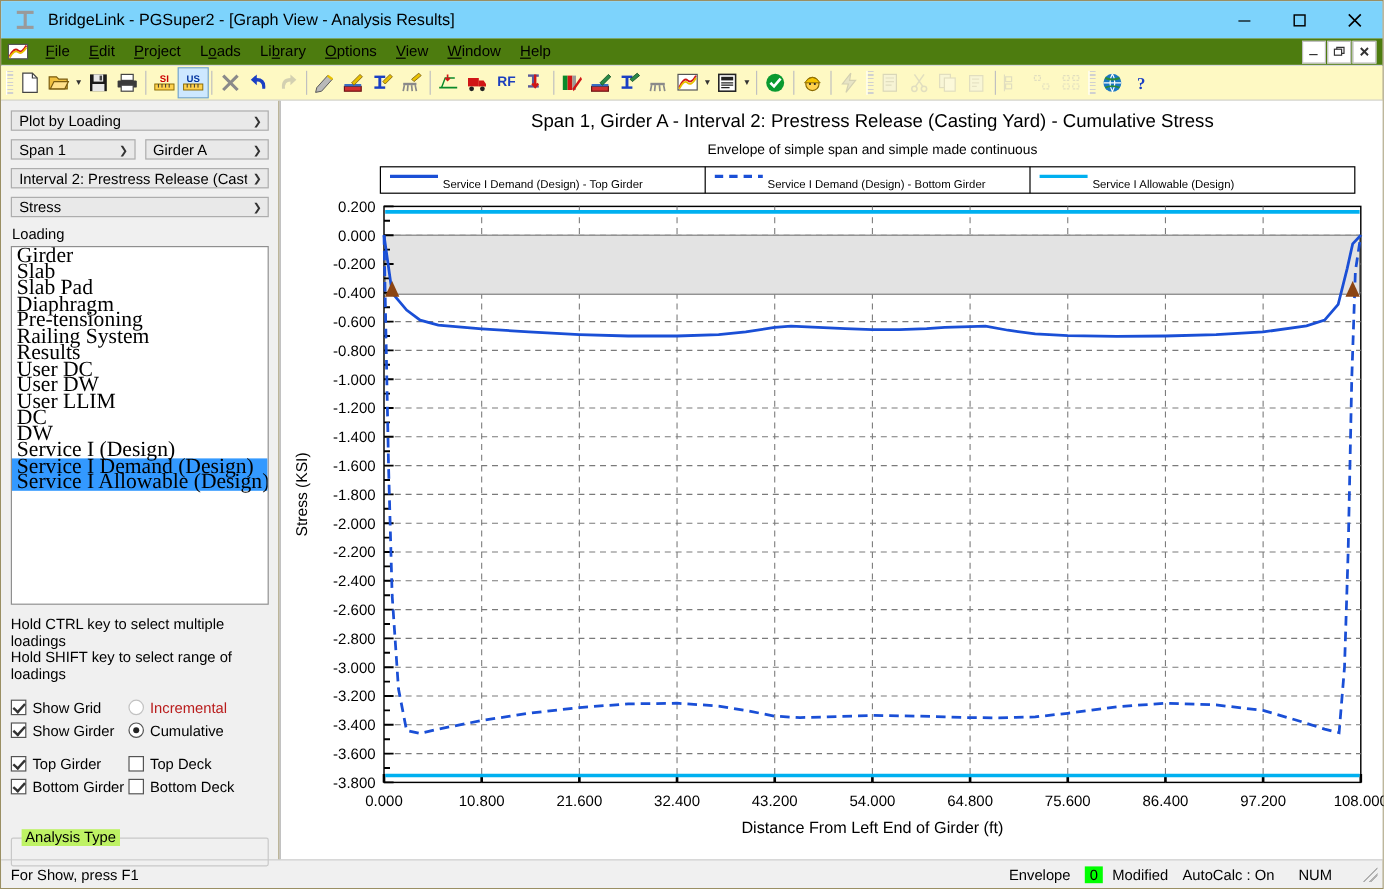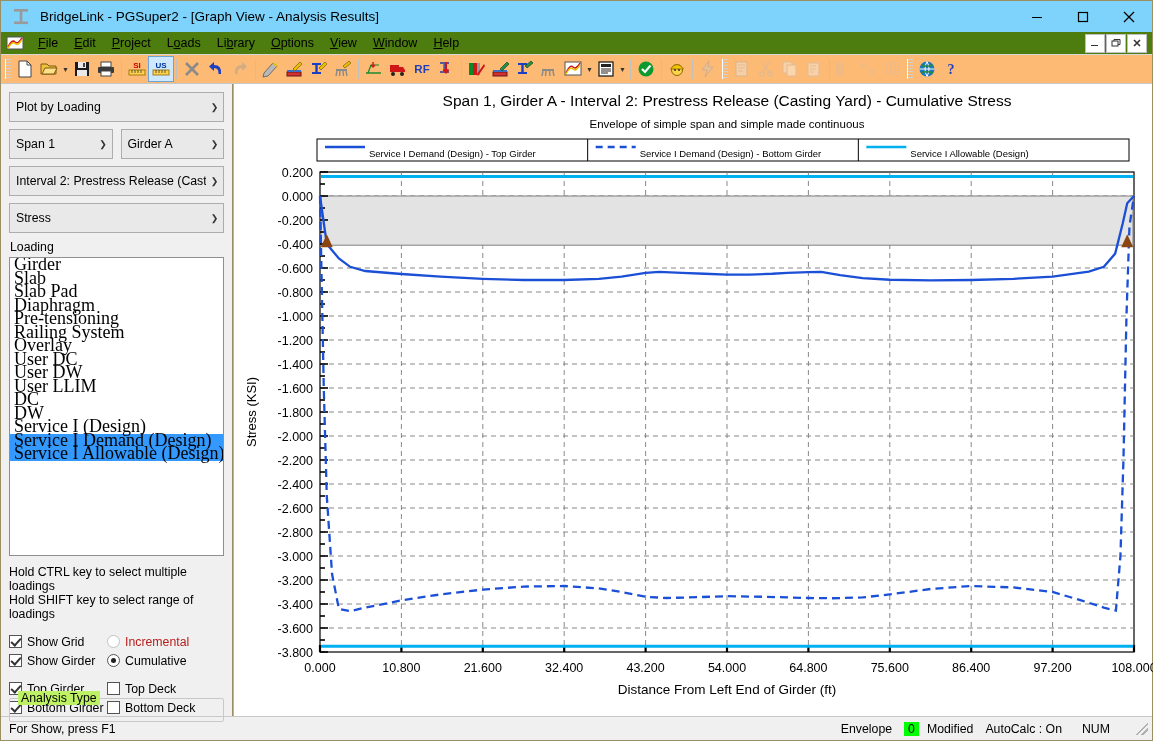--- a/index.html
+++ b/index.html
@@ -41,21 +41,21 @@
     padding:2px 8px 3px 8px;font-size:12.5px;cursor:default;white-space:nowrap;
   }
   .menu-item u{text-decoration:underline;}
   .mdi-btns{margin-left:auto;display:flex;gap:1px;padding-right:5px;}
   .mdi-btn{
     width:18px;height:17px;border:1px solid #c0c0c0;background:#fff;
     display:flex;align-items:center;justify-content:center;font-size:10px;color:#333;
   }
   
   .toolbar{
-    height:28px;flex:0 0 28px;background:#fdba74;
+    height:28px;flex:0 0 28px;background:#fef9c3;
     display:flex;align-items:center;border-bottom:1px solid #c8c8c8;
     padding-left:2px;
   }
   .tb-grip{
     width:5px;height:20px;margin:0 2px;flex:0 0 5px;
     background:repeating-linear-gradient(to bottom,#d0d0d0 0 1px,transparent 1px 3px);
     border-left:1px solid #fff;
   }
   .tb-btn{
     width:24px;height:24px;display:flex;align-items:center;justify-content:center;
@@ -70,21 +70,21 @@
   .tb-txt{font-size:11.5px;font-weight:bold;color:#1c3fbe;}
   
   .body{flex:1 1 auto;display:flex;min-height:0;background:#f0f0f0;}
   
   .leftpanel{
     width:232px;flex:0 0 232px;background:#f0f0f0;
     border-right:1px solid #9a8f63;
     padding:8px 8px 0 8px;box-sizing:border-box;position:relative;
   }
   .combo{
-    height:30px;border:1px solid #adadad;background:#e9e9e9;
+    height:17px;border:1px solid #adadad;background:#e9e9e9;
     display:flex;align-items:center;box-sizing:border-box;margin-bottom:7px;
     font-size:12.3px;position:relative;
   }
   .combo .lbl{padding-left:6px;overflow:hidden;white-space:nowrap;flex:1 1 auto;}
   .combo .arrow{
     width:17px;flex:0 0 17px;display:flex;align-items:center;justify-content:center;
     font-size:9px;color:#333;
   }
   .row2{display:flex;gap:8px;}
   .row2 .combo{flex:1 1 0;}
@@ -509,21 +509,21 @@
 
       <div class="lbl-loading">Loading</div>
 
       <div class="listbox" id="loading-list">
           <div class="litem">Girder</div>
           <div class="litem">Slab</div>
           <div class="litem">Slab Pad</div>
           <div class="litem">Diaphragm</div>
           <div class="litem">Pre-tensioning</div>
           <div class="litem">Railing System</div>
-          <div class="litem">Overlay</div>
+          <div class="litem">Results</div>
           <div class="litem">User DC</div>
           <div class="litem">User DW</div>
           <div class="litem">User LLIM</div>
           <div class="litem">DC</div>
           <div class="litem">DW</div>
           <div class="litem">Service I (Design)</div>
           <div class="litem sel">Service I Demand (Design)</div>
           <div class="litem sel">Service I Allowable (Design)</div>
         </div>
 

